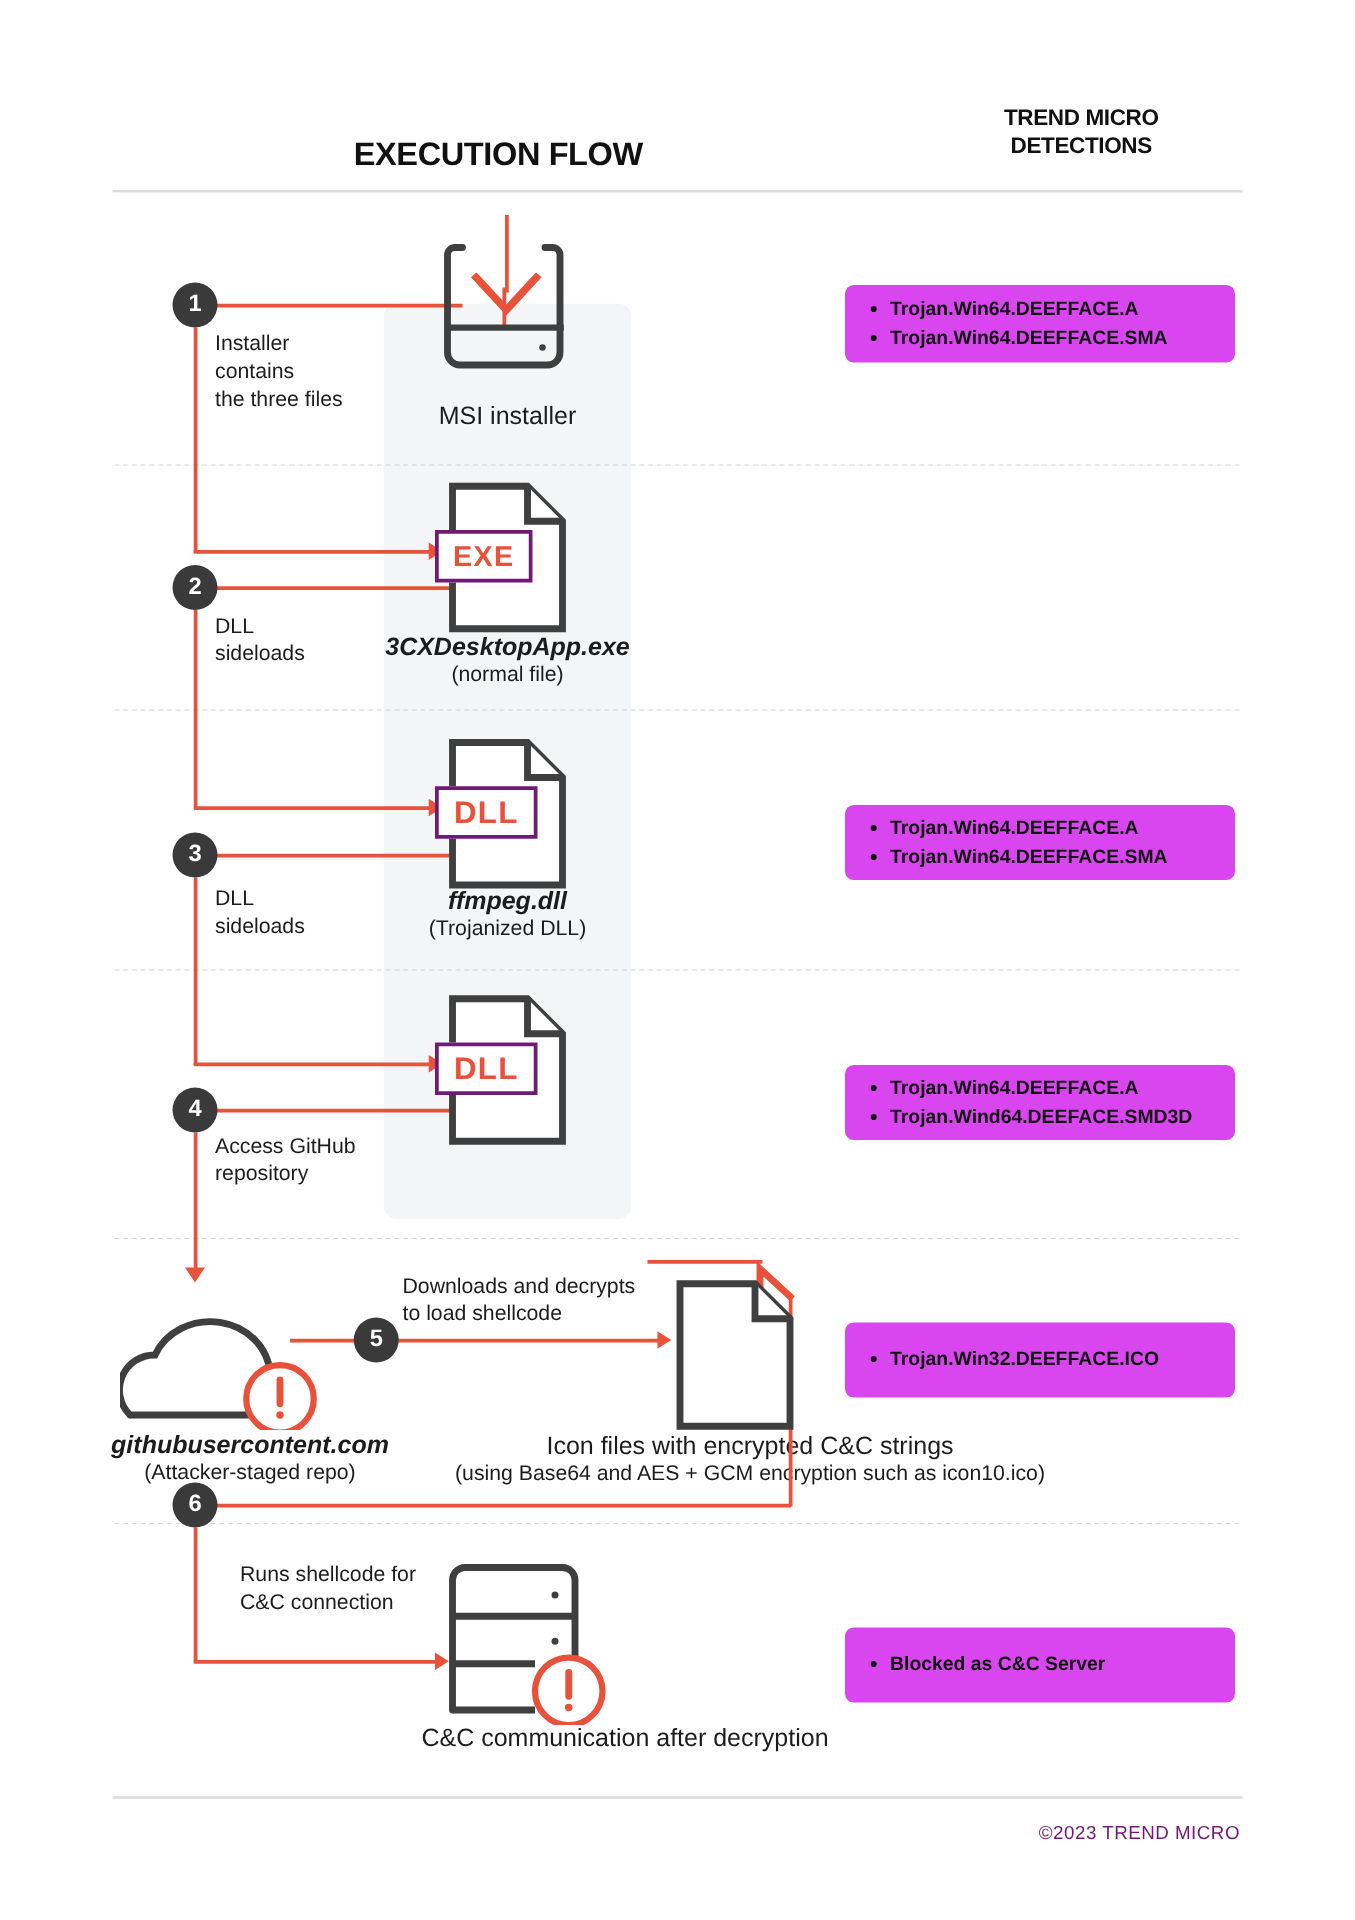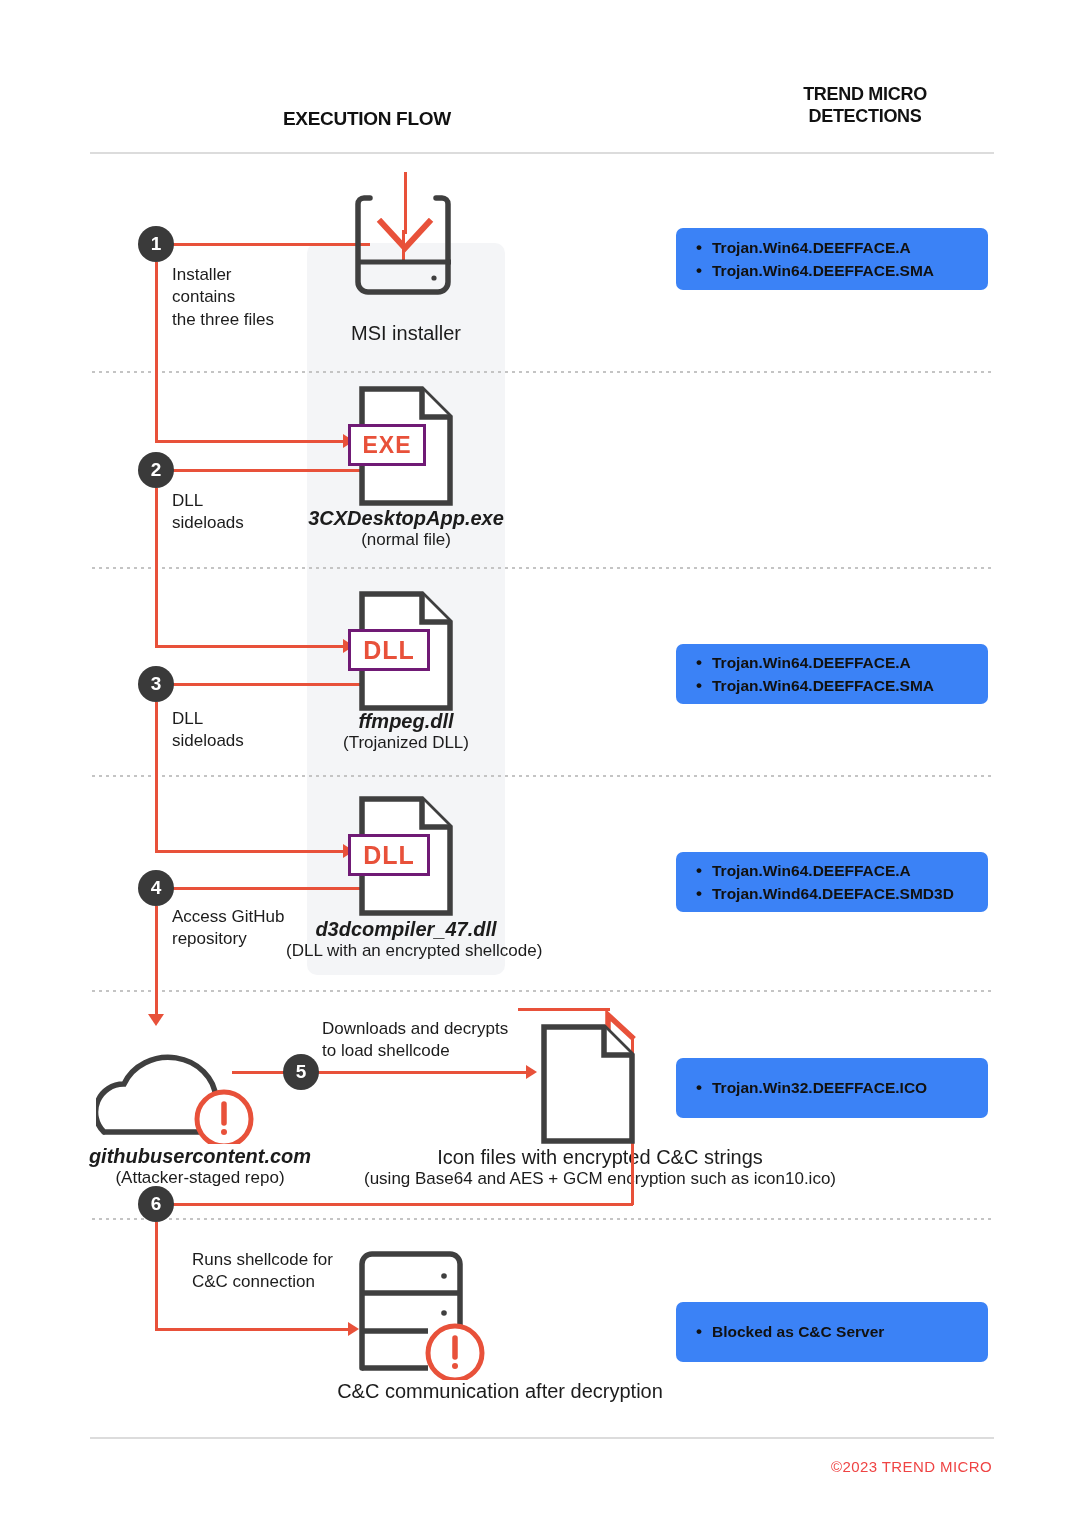--- a/index.html
+++ b/index.html
@@ -9,21 +9,21 @@
     background:#ffffff;
     font-family:"Liberation Sans", sans-serif;
     color:#1c1c1c;
     position:relative;
     overflow:hidden;
   }
   .page { position:absolute; inset:0; }
 
   
   .hdr { position:absolute; font-weight:bold; letter-spacing:-0.3px; color:#111; }
-  #hdr-exec { left:283px; top:108px; font-size:19px;text-align:center; }
+  #hdr-exec { left:283px; top:108px; font-size:26px;text-align:center; }
   #hdr-det  { left:735px; top:84px; width:260px; text-align:center; font-size:18px; line-height:1.22; }
 
   .rule { position:absolute; left:90px; width:904px; height:2px; background:#dcdcdc; }
   #rule-top { top:152px; }
   #rule-bot { top:1437px; }
 
   
   .dotsep { position:absolute; left:90px; width:904px; height:2px;
     background-image:radial-gradient(#c4c4c4 42%, transparent 44%);
     background-size:7px 2px; background-repeat:repeat-x; }
@@ -56,31 +56,31 @@
   .cap .t1.ital { font-style:italic; font-weight:bold; }
   .cap .t2 { font-size:17px; color:#1c1c1c; white-space:nowrap; }
 
   
   .fileicon { position:absolute; width:96px; height:122px; z-index:5; }
   .badge { position:absolute; border:3px solid #701a75; color:#e8513a;
     font-weight:bold; display:flex; align-items:center; justify-content:center;
     background:#fff; z-index:6; letter-spacing:1px; }
 
   
-  .detbox { position:absolute; background:#3b82f6; border-radius:7px;
+  .detbox { position:absolute; background:#d946ef; border-radius:7px;
     display:flex; flex-direction:column; justify-content:center;
     padding:0 16px; }
   .detbox .line { font-size:15.5px; font-weight:bold; color:#111;
     line-height:1.5; position:relative; padding-left:20px; white-space:nowrap; }
   .detbox .line.bul::before { content:"\2022"; position:absolute; left:4px; top:-1px; font-size:17px; }
   .detbox .line.nob { padding-left:2px; }
 
   
   #footer { position:absolute; right:92px; top:1458px; font-size:15px;
-    color:#ef4444; letter-spacing:0.4px; }
+    color:#701a75; letter-spacing:0.4px; }
 </style>
 </head>
 <body>
 
 <div class="page">
 
   <div class="hdr" id="hdr-exec">EXECUTION FLOW</div>
   <div class="hdr" id="hdr-det">
     <div>TREND MICRO</div>
     <div>DETECTIONS</div>
@@ -199,24 +199,20 @@
   </div>
   <div class="ln lnh" style="left:172px; top:887px; width:198px;"></div>
   <div class="ln lnv" style="left:155px; top:906px; height:112px;"></div>
   <div class="arrowD" style="left:148px; top:1014px;"></div>
 
   <div class="sidelbl" style="left:172px; top:906px;">
     <div>Access GitHub</div>
     <div>repository</div>
   </div>
 
-  <div class="cap" style="left:286px; top:918px; width:240px;">
-    <div class="t1 ital">d3dcompiler_47.dll</div>
-    <div class="t2">(DLL with an encrypted shellcode)</div>
-  </div>
 
   <div class="detbox" style="left:676px; top:852px; width:312px; height:60px;">
     <div class="line bul">Trojan.Win64.DEEFFACE.A</div>
     <div class="line bul">Trojan.Wind64.DEEFACE.SMD3D</div>
   </div>
 
   <svg style="position:absolute;left:96px;top:1024px;width:190px;height:120px;z-index:5;">
     <path d="M8 108 h96 M8 108 a28 28 0 0 1 20 -48 a48 44 0 0 1 92 14 a26 26 0 0 1 -6 18" fill="none" stroke="#3f3f3f" stroke-width="5.5" stroke-linecap="round"></path>
     <circle cx="128" cy="95" r="27" fill="#fff" stroke="#e8513a" stroke-width="5"></circle>
     <line x1="128" y1="80" x2="128" y2="99" stroke="#e8513a" stroke-width="5.5" stroke-linecap="round"></line>

